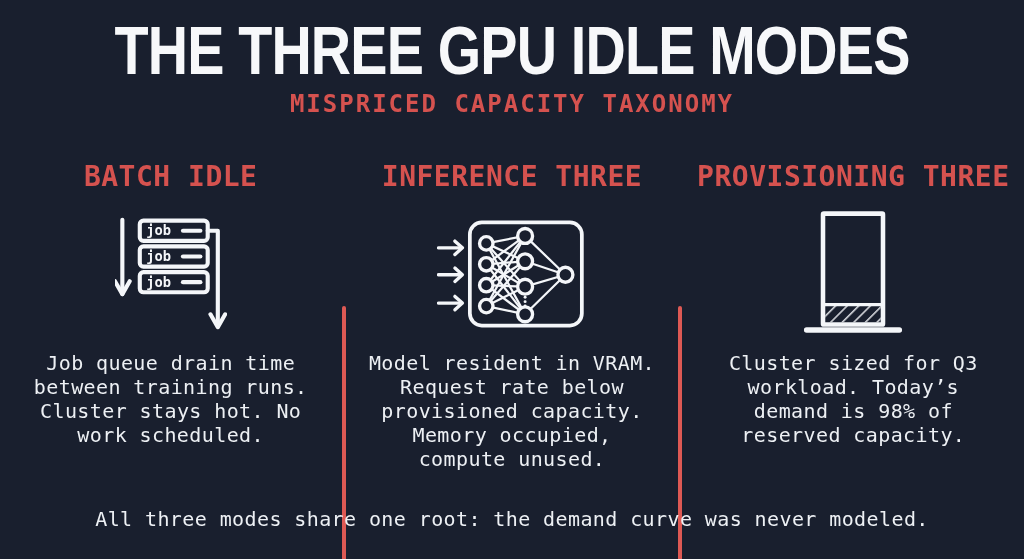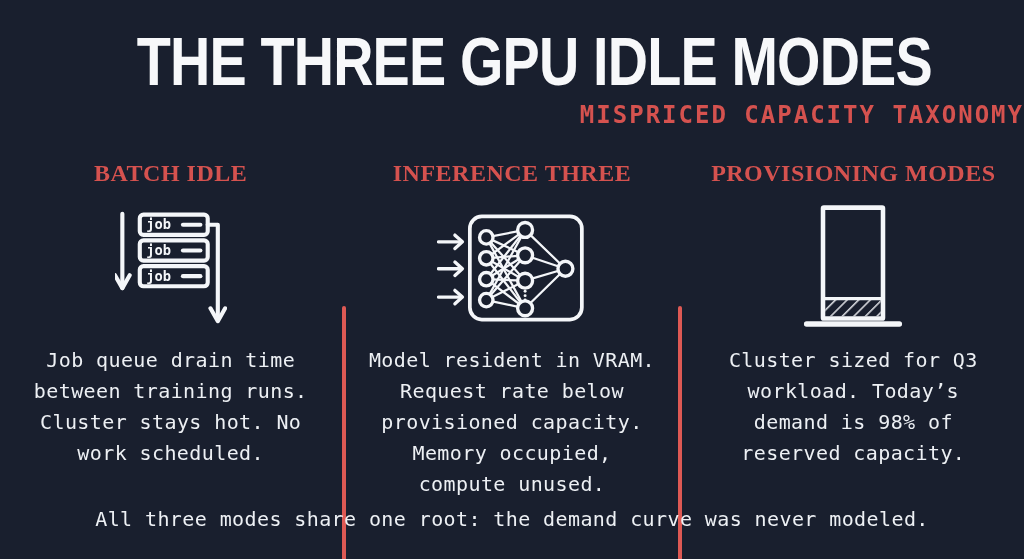--- a/index.html
+++ b/index.html
@@ -17,21 +17,21 @@
     font-family: "DejaVu Sans Mono", "Liberation Mono", monospace;
   }
   .canvas {
     position: relative;
     width: 1024px;
     height: 559px;
     background: var(--background);
     overflow: hidden;
   }
   
-  header { text-align: right; padding-top: 27px; }
+  header { text-align: center; padding-top: 16px; }
   h1 {
     margin: 0;
     font-family: "Liberation Sans", sans-serif;
     font-weight: bold;
     font-size: 68px;
     line-height: 1;
     letter-spacing: -1px;
     color: var(--title_white);
     transform: scaleX(0.82);
     transform-origin: 50% 50%;
@@ -52,40 +52,39 @@
     display: flex;
   }
   .column {
     flex: 1 1 0;
     display: flex;
     flex-direction: column;
     align-items: center;
   }
   h2 {
     margin: 8px 0 0;
-    font-size: 24px;
+    font-size: 28px;
     font-weight: bold;
     letter-spacing: 0.5px;
     color: var(--accent_red);
     white-space: nowrap;
-    font-family: Liberation Serif, serif;
   }
   .icon-wrap {
     height: 150px;
     margin-top: 6px;
     display: flex;
     align-items: center;
     justify-content: center;
     color: var(--icon_white);
   }
   .icon-wrap svg { display: block; }
   .desc {
     margin: 2px 0 0;
     font-size: 20px;
-    line-height: 31px;
+    line-height: 24px;
     letter-spacing: 0.4px;
     color: var(--text_white);
     text-align: center;
     white-space: pre-line;
   }
   .divider {
     position: absolute;
     top: 154px;
     width: 4px;
     height: 350px;
@@ -221,21 +220,21 @@
         </svg>
       </div>
       <p class="desc">Model resident in VRAM.
 Request rate below
 provisioned capacity.
 Memory occupied,
 compute unused.</p>
     </section>
 
     <section class="column">
-      <h2>PROVISIONING MODES</h2>
+      <h2>PROVISIONING THREE</h2>
       <div class="icon-wrap">
         <svg width="100" viewBox="0 0 110 140">
           <defs>
             <pattern id="hatch" width="9" height="9" patternUnits="userSpaceOnUse" patternTransform="rotate(45)">
               <line x1="0" y1="0" x2="0" y2="9" stroke="currentColor" stroke-width="3.5" opacity="0.85"></line>
             </pattern>
           </defs>
 
           <rect x="24.5" y="104" width="61" height="19.5" fill="url(#hatch)" stroke="none"></rect>
           <g class="line-art">

